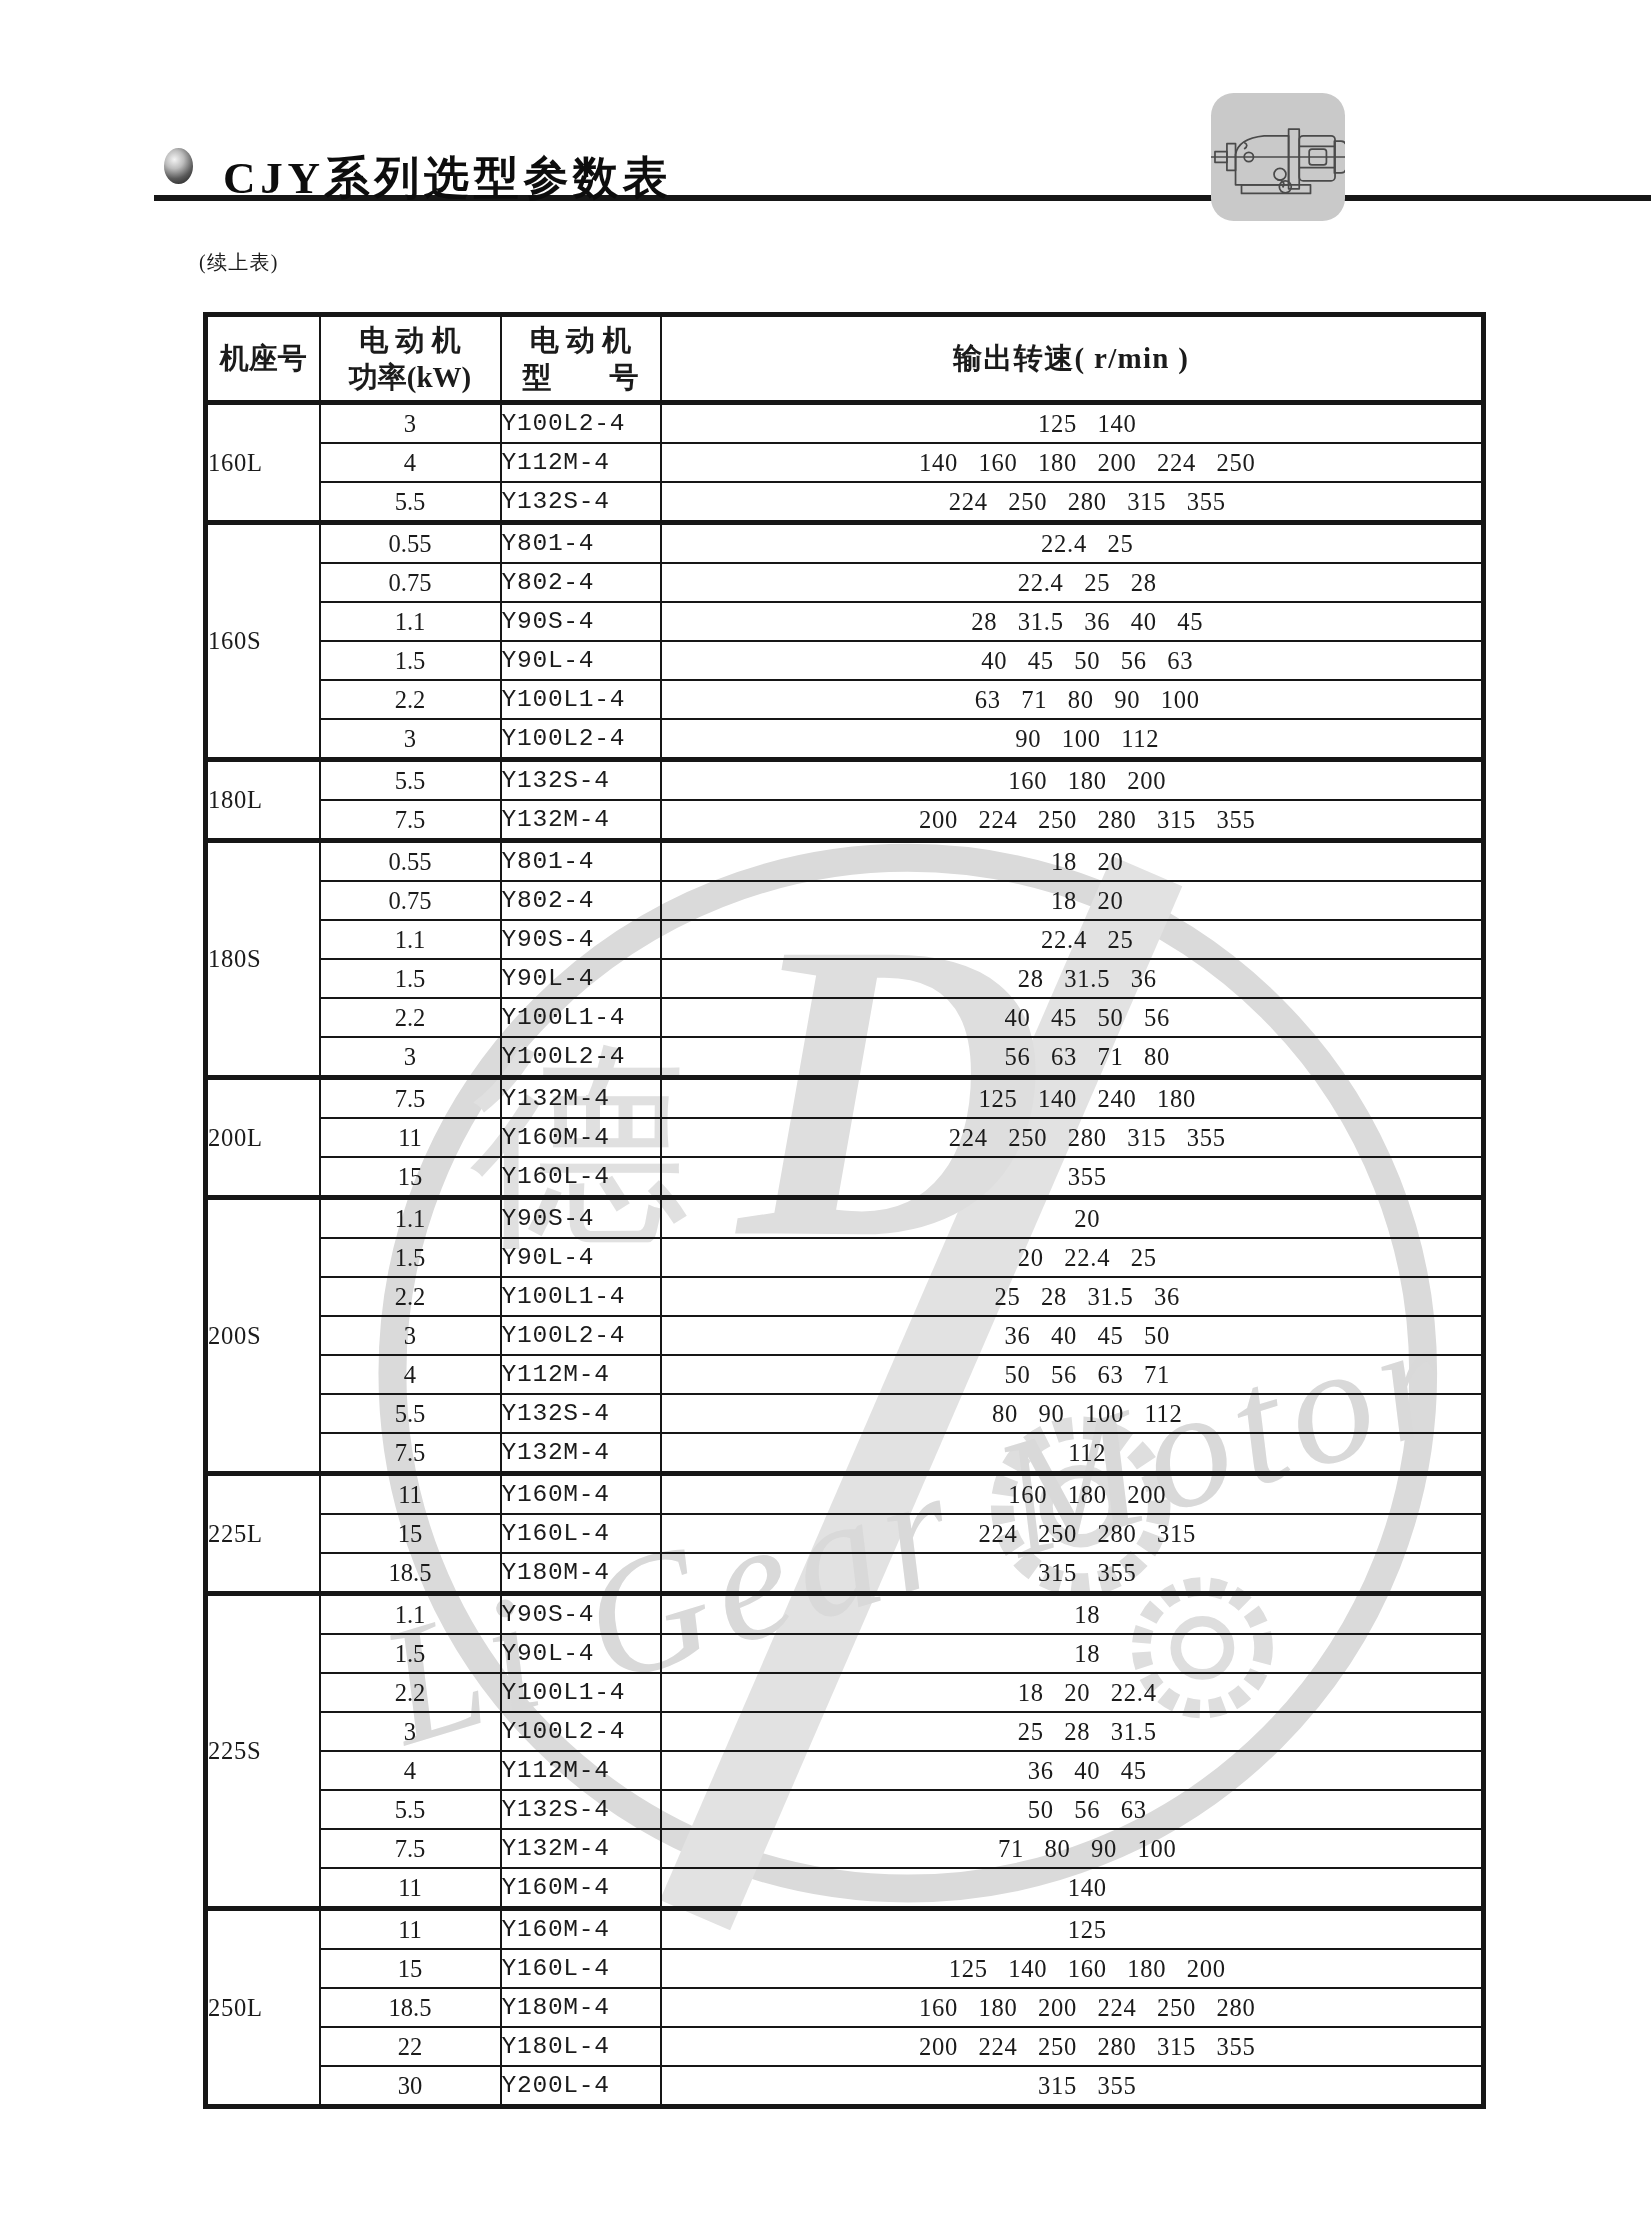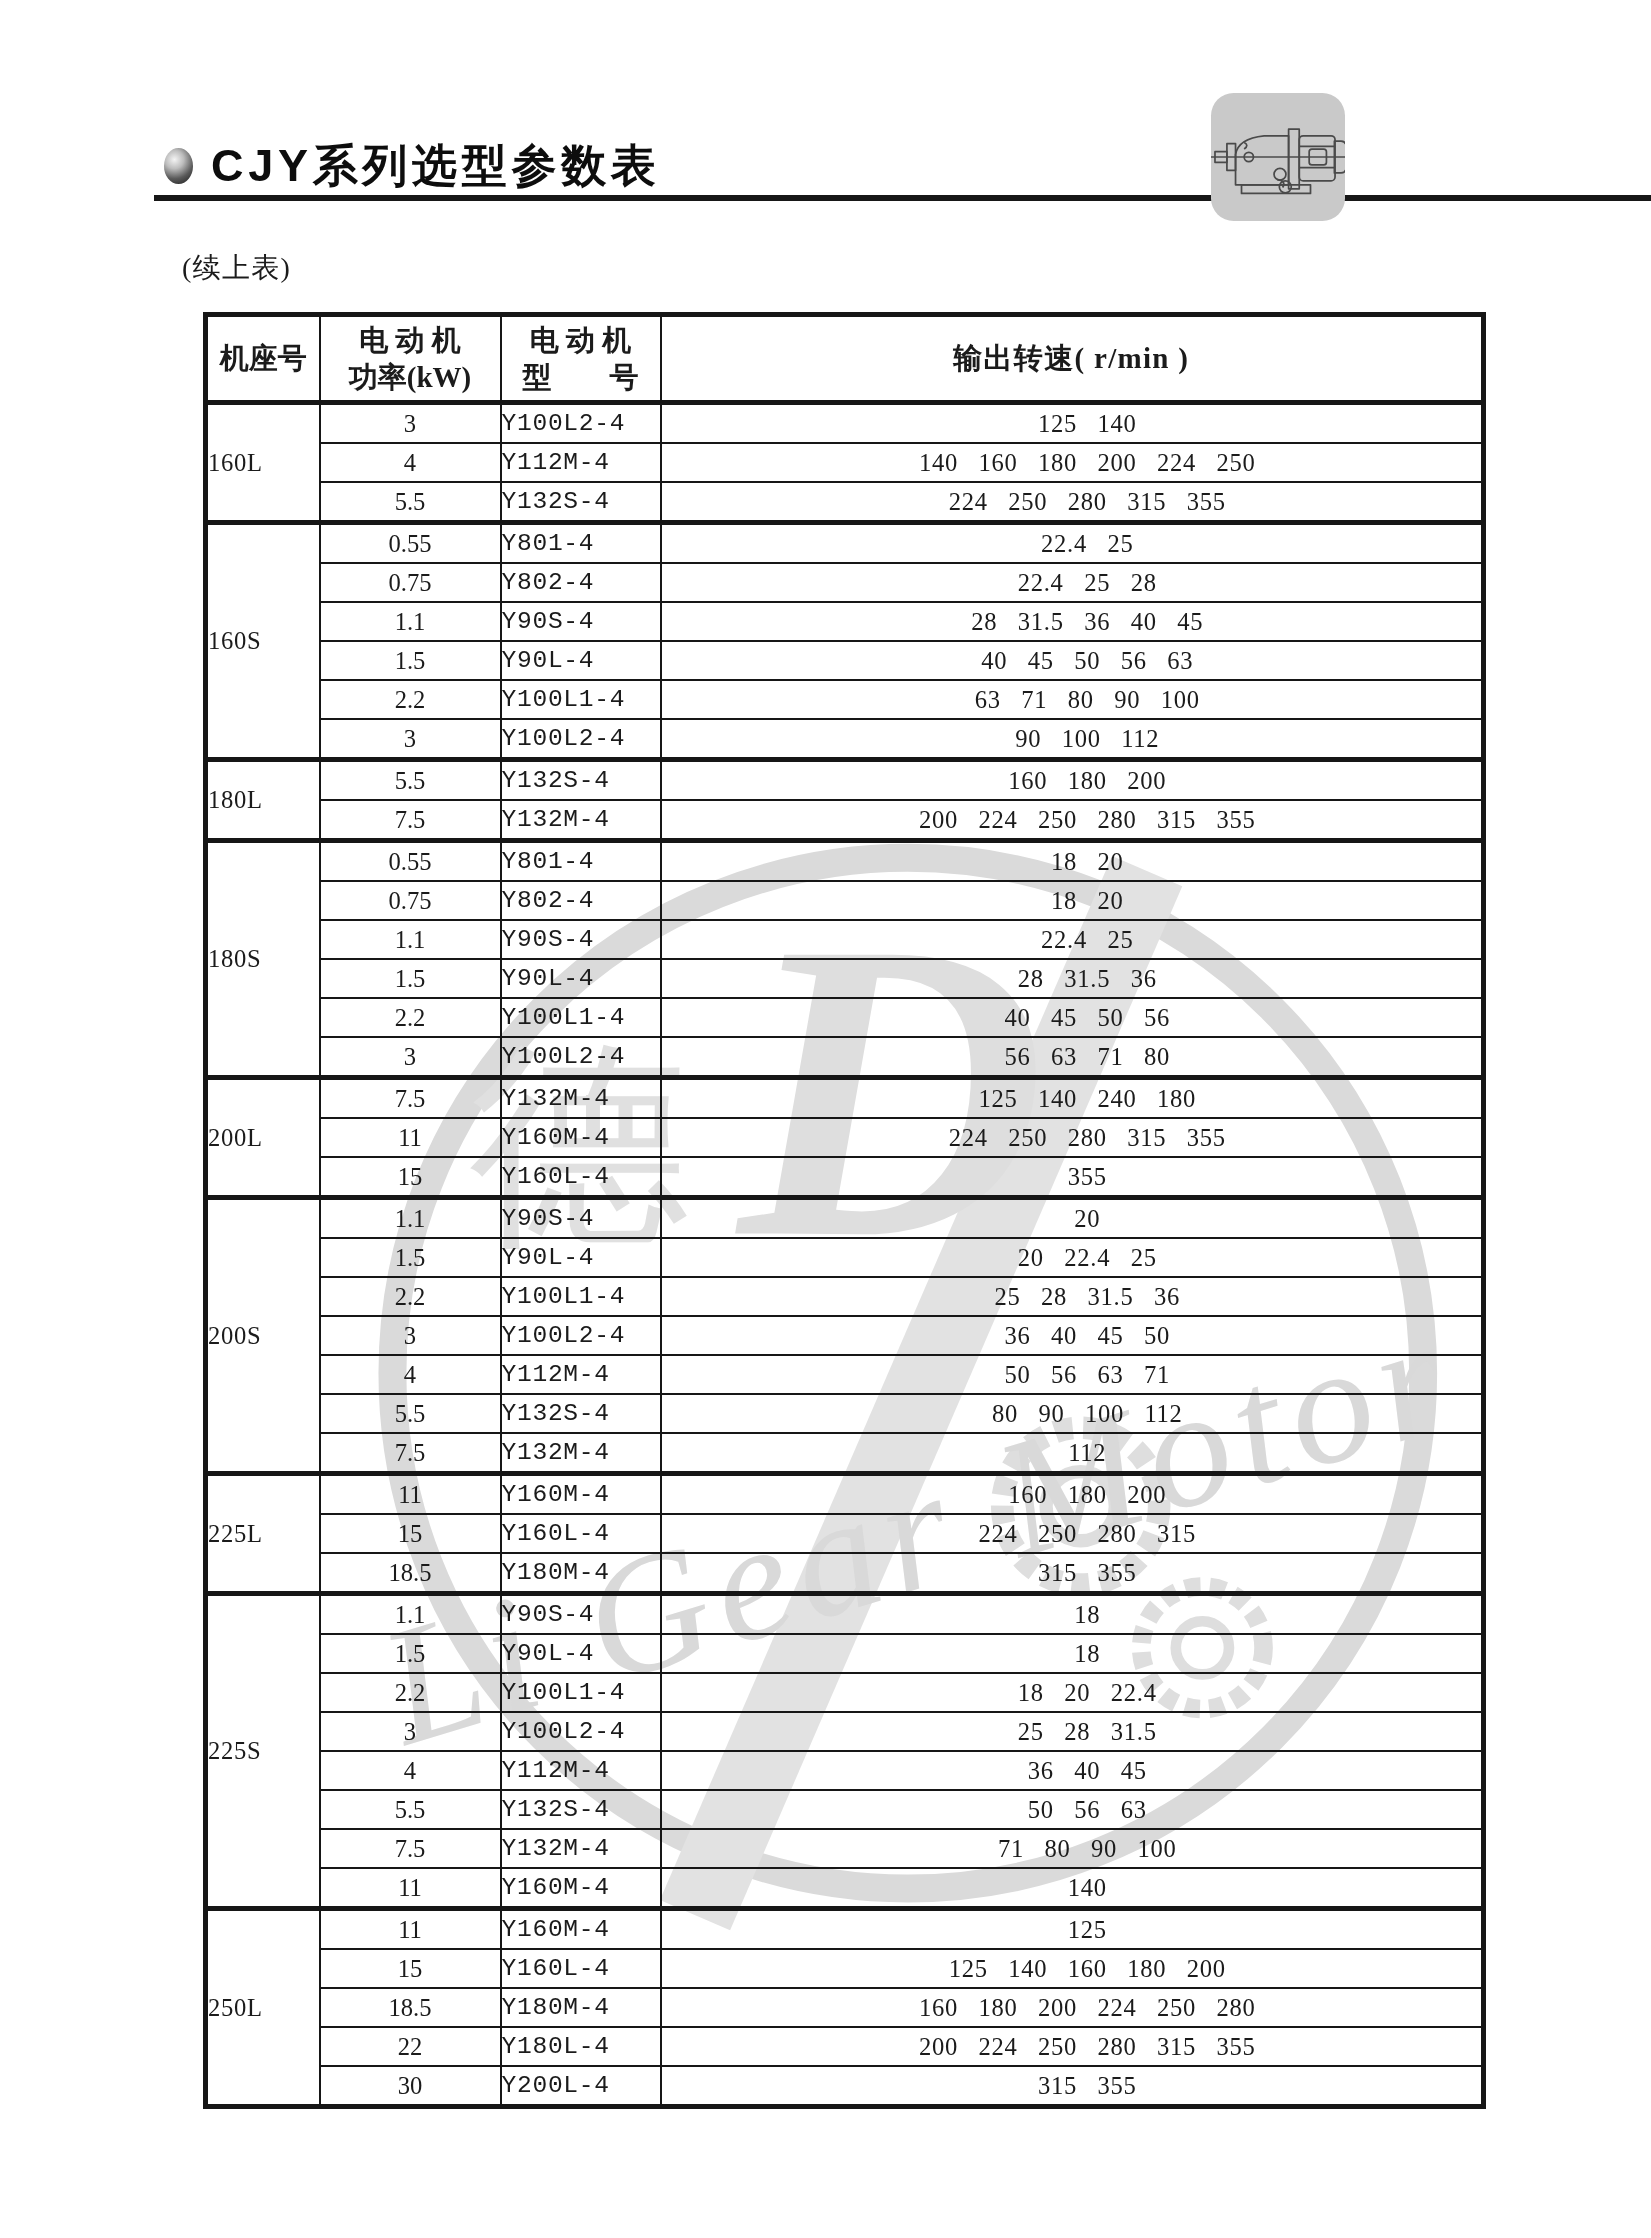--- a/index.html
+++ b/index.html
@@ -19,38 +19,38 @@
   }
 
   
   .title-bullet {
     position:absolute; left:164px; top:148px;
     width:29px; height:36px; border-radius:50%;
     background:radial-gradient(circle at 36% 32%, #f4f4f4 0%, #bdbdbd 30%, #5a5a5a 62%, #161616 100%);
     z-index:3;
   }
   .page-title {
-    position:absolute; left:207px; top:132px; margin:4px;
-    font-family:Liberation Sans, sans-serif;
+    position:absolute; left:207px; top:132px; margin:16px;
+    font-family:Liberation Serif, serif;
     font-size:45px; font-weight:900; letter-spacing:4.7px;
     color:#0d0d0d; z-index:3; white-space:nowrap;
   }
   .title-rule {
     position:absolute; left:154px; top:195px;
     width:1497px; height:6px; background:#171717; z-index:1;
   }
   .icon-box {
     position:absolute; left:1211px; top:93px;
     width:134px; height:128px;
     background:#c9c9c9; border-radius:22.6px; z-index:2;
   }
   .icon-box svg { position:absolute; left:0; top:0; }
   .subtitle {
-    position:absolute; left:182px; top:249px;
-    font-size:28px; letter-spacing:1.3px; z-index:3;
+    position:absolute; left:199px; top:249px;
+    font-size:20px; letter-spacing:1.3px; z-index:3;
   }
 
   
   table.sel-table {
     position:absolute; left:203px; top:312px;
     width:1283px; z-index:1;
     border-collapse:collapse; table-layout:fixed;
     background:transparent;
   }
   table.sel-table, table.sel-table th, table.sel-table td { border-color:#161616; }

